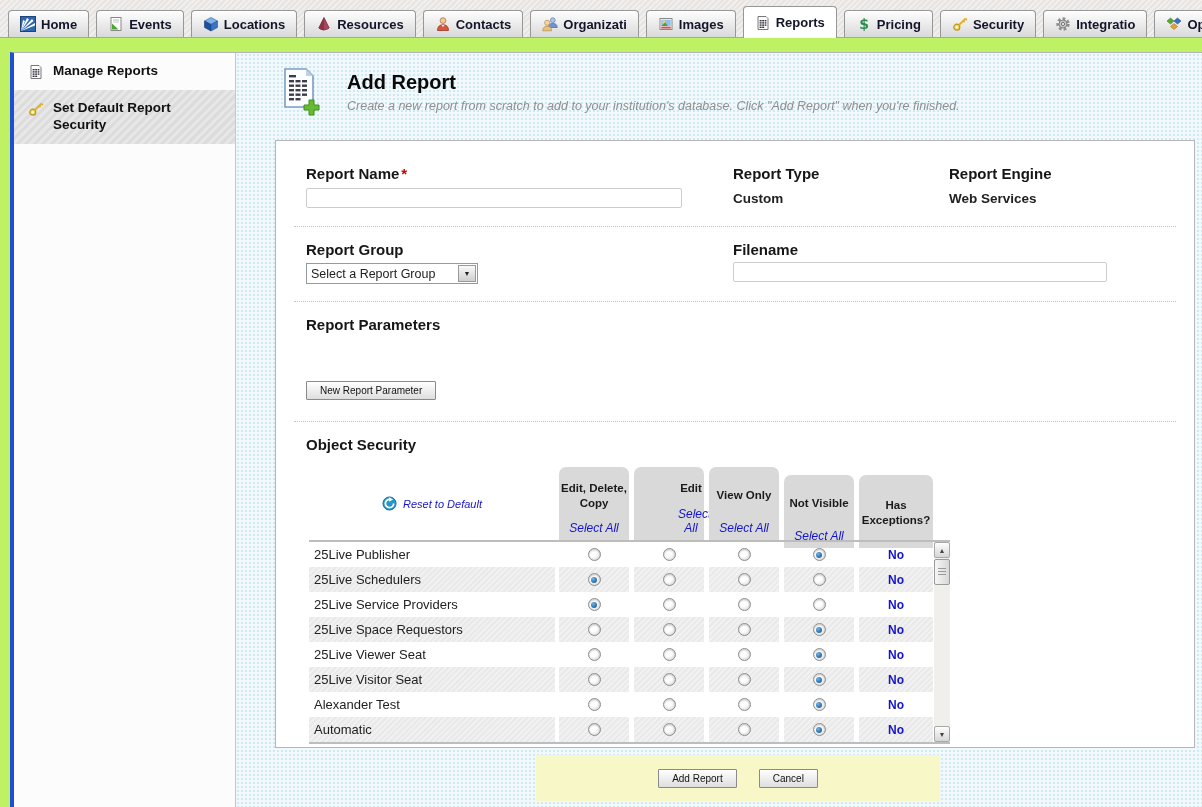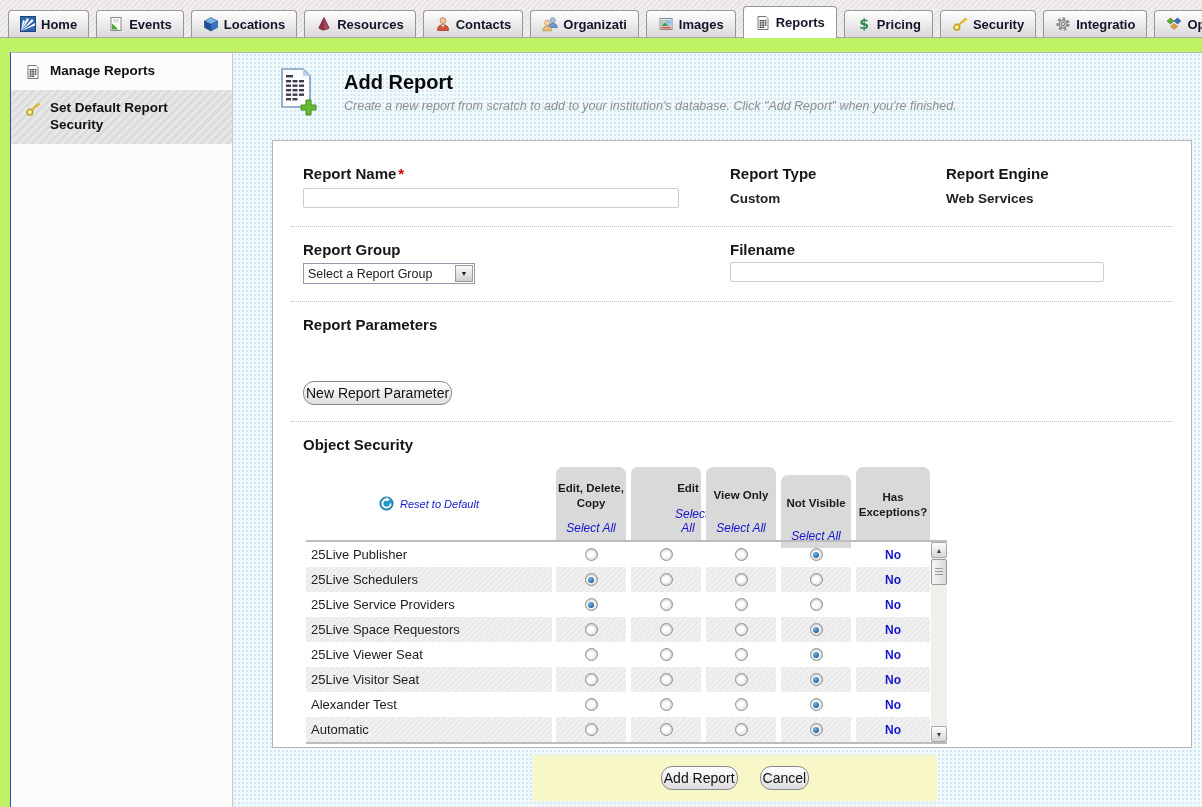--- a/index.html
+++ b/index.html
@@ -13,21 +13,21 @@
   .tabbar-rule{position:absolute;left:0;top:37px;width:1202px;height:1px;background:#a6a6a6;z-index:0;}
   .tab{position:relative;z-index:1;height:26px;margin-bottom:1px;display:flex;align-items:center;gap:5px;
     padding:0 11px;background:linear-gradient(#fefefe,#d9d9d9);border:1px solid #979797;border-bottom:none;
     border-radius:4px 4px 0 0;font-size:13px;font-weight:bold;color:#14142a;cursor:pointer;white-space:nowrap;
     box-shadow:inset 0 1px 0 #ffffff;}
   .tab.active{background:#ffffff;height:31px;margin-bottom:0;z-index:2;box-shadow:none;}
   .tab .icon{display:inline-flex;width:16px;height:16px;}
 
   
   .content-wrap{position:absolute;top:52px;left:10px;right:0;bottom:0;border-top:1px solid #b3b3b3;
-    border-left:1px solid #1d4ed8;display:flex;}
+    border-left:4px solid #1d4ed8;display:flex;}
   .sidebar{width:222px;background:#fcfcfc;border-right:1px solid #c6c6c6;box-sizing:border-box;}
   .sb-item{display:flex;gap:9px;padding:10px 8px 10px 14px;font-size:13.5px;font-weight:bold;color:#111;
     align-items:flex-start;cursor:pointer;}
   .sb-item .icon{display:inline-flex;width:16px;height:16px;margin-top:1px;flex:0 0 16px;}
   .sb-item.selected{background:repeating-linear-gradient(135deg,#e7e7e7 0 3px,#dcdcdc 3px 6px);}
   .sb-label{width:152px;line-height:1.25;}
 
   .main{position:relative;flex:1;background-color:#f1f9fc;
     background-image:radial-gradient(#cfe8f1 1px,transparent 1px);background-size:4px 4px;}
 
@@ -46,22 +46,22 @@
   .txt-input{position:absolute;height:20px;border:1px solid #cccccc;border-radius:2px;background:#fff;
     font-size:13px;padding:0 4px;box-sizing:border-box;}
   .dotsep{position:absolute;left:18px;right:18px;height:0;border-top:1px dotted #c3c3c3;}
   .fake-select{position:absolute;left:30px;top:122px;width:172px;height:21px;border:1px solid #8f9ba8;
     background:#fff;display:flex;align-items:center;box-sizing:border-box;cursor:pointer;}
   .sel-text{flex:1;padding-left:4px;font-size:12.5px;color:#222;white-space:nowrap;}
   .sel-arrow{width:18px;height:17px;margin-right:1px;background:linear-gradient(#f9f9f9,#cfcfcf);
     border:1px solid #9a9a9a;display:flex;align-items:center;justify-content:center;font-size:7px;color:#222;box-sizing:border-box;}
   .param-desc{position:absolute;left:30px;top:197px;width:752px;font-size:12.5px;font-style:italic;
     color:#a2a2a2;line-height:1.6;}
-  .btn{background:linear-gradient(#ffffff,#dedede);border:1px solid #8a8a8a;border-radius:11px;
-    padding:3px 2px;font-size:14px;color:#111;font-family:inherit;cursor:pointer;}
+  .btn{background:linear-gradient(#ffffff,#dedede);border:1px solid #8a8a8a;border-radius:1px;
+    padding:3px 13px;font-size:10px;color:#111;font-family:inherit;cursor:pointer;}
   .param-btn{position:absolute;left:30px;top:240px;}
 
   
   .sec-table{position:absolute;left:33px;top:326px;width:641px;height:277px;}
   .sec-header{position:relative;height:73px;}
   .sec-reset{position:absolute;left:0;top:0;width:246px;height:73px;display:flex;align-items:center;
     justify-content:center;gap:6px;}
   .reset-link{color:#1414cc;font-style:italic;font-size:11px;text-decoration:none;cursor:pointer;}
   .sec-col{position:absolute;top:0;height:73px;background:#d9d9d9;border-radius:7px 7px 0 0;
     box-sizing:border-box;display:flex;flex-direction:column;text-align:center;}
@@ -366,21 +366,21 @@
                   <a class="select-all">Select All</a>
                 </div>
                 <div class="sec-col" style="left: 400px; width: 70px;">
                   <div class="sec-col-label">View Only</div>
                   <a class="select-all">Select All</a>
                 </div>
                 <div class="sec-col" style="left: 475px; width: 70px; margin-top: 8px;">
                   <div class="sec-col-label">Not Visible</div>
                   <a class="select-all">Select All</a>
                 </div>
-                <div class="sec-col" style="left: 550px; width: 74px;">
+                <div class="sec-col" style="left: 550px; width: 74px; margin-top: 8px;">
                   <div class="sec-col-label">Has Exceptions?</div>
                 </div>
               </div>
           </div>
           <div class="sec-rows" id="sec-rows">
               <div class="sec-row">
                 <div class="cell-label">25Live Publisher</div>
                 <div class="cell-radio">
                   <span class="radio"></span>
                 </div>

